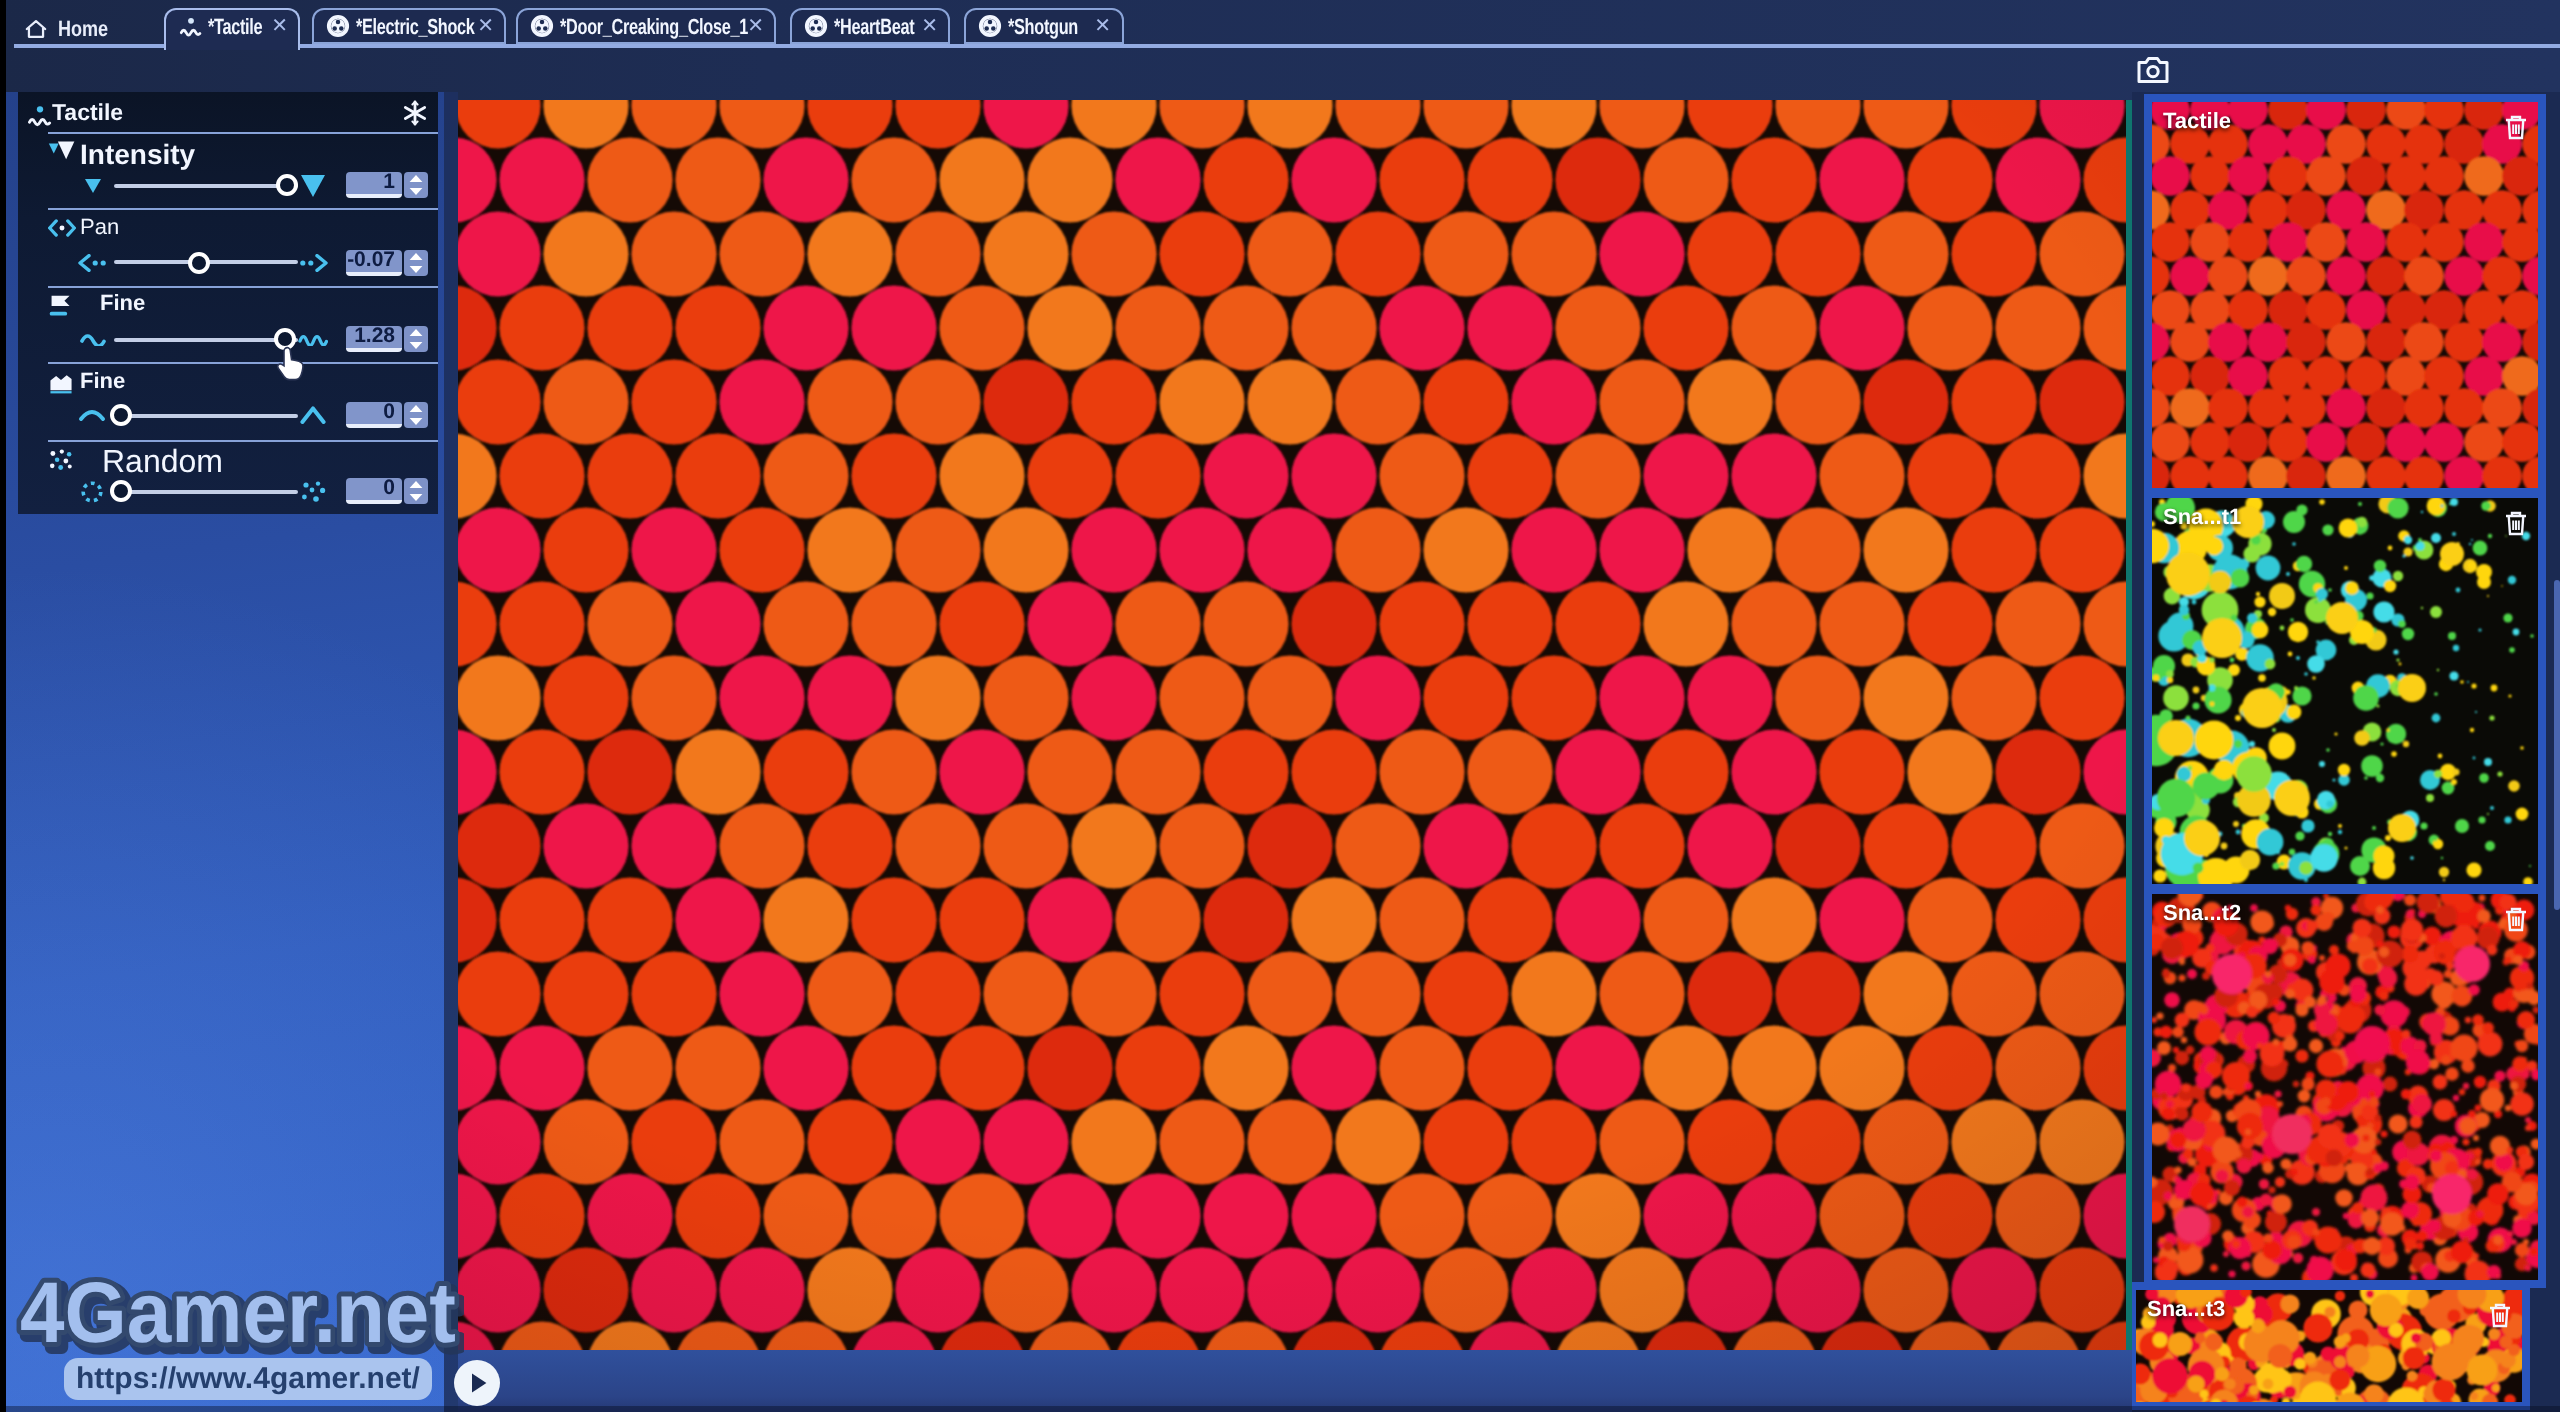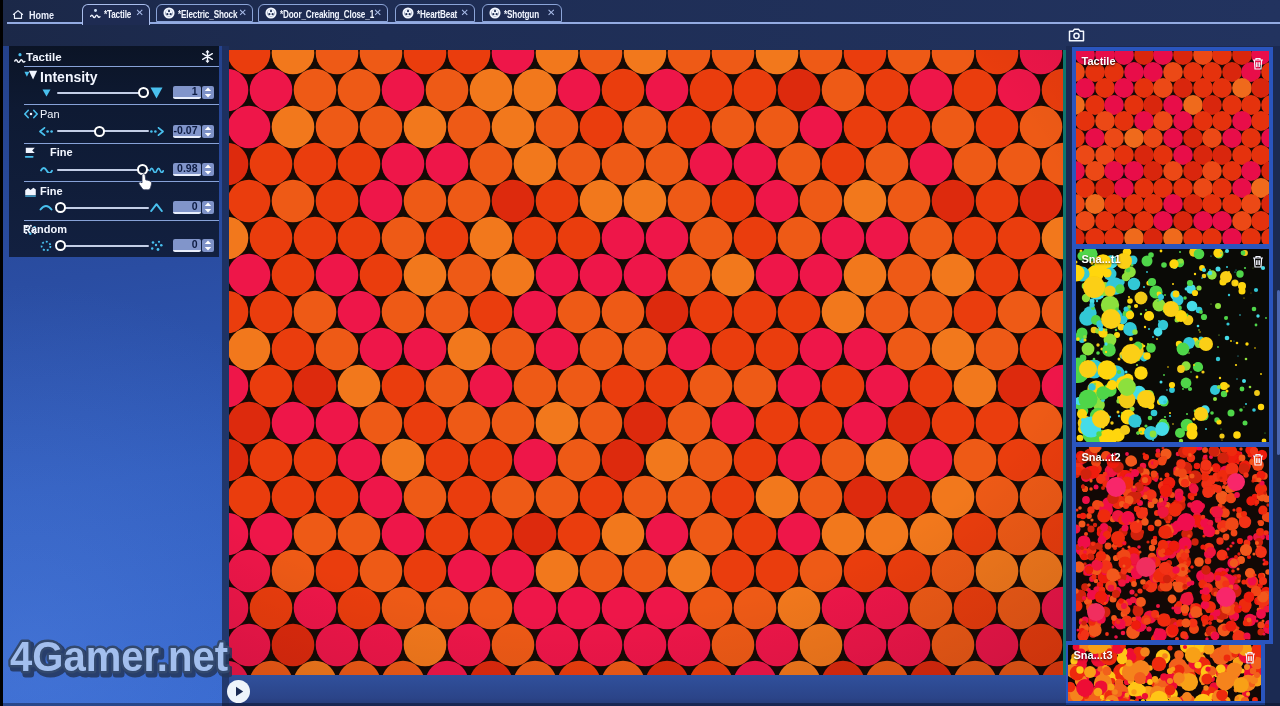--- a/index.html
+++ b/index.html
@@ -183,21 +183,21 @@
           <path d="M1 4.5 q2.8 -5 5.6 0 q2.8 5 5.4 0.2" fill="none" stroke="#49c0ee" stroke-width="1.8" stroke-linecap="round"></path>
         </svg>
       </div>
       <div style="position:absolute;left:48px;top:122.5px;width:91.5px;height:2px;background:#c3cee6;border-radius:1px"></div>
       <div style="position:absolute;left:139.5px;top:120.0px;width:15px;height:7px">
         <svg width="15" height="7" viewBox="0 0 15 7">
           <path d="M1 4.5 q1.7 -4.4 3.4 0 q1.7 4.4 3.4 0 q1.7 -4.4 3.4 0 q1.5 3.8 3 0.3" fill="none" stroke="#49c0ee" stroke-width="1.7" stroke-linecap="round"></path>
         </svg>
       </div>
       <div style="position:absolute;left:127.5px;top:118.0px;width:11px;height:11px;border:2.5px solid #fff;border-radius:50%;background:#0c1830;box-sizing:border-box"></div>
-      <div style="position:absolute;left:163.5px;top:117.0px;width:28px;height:13px;background:#8195ca;border-radius:2px;border-bottom:2px solid #e8eefb;font-size:10.5px;font-weight:bold;color:#0e1c42;text-align:right;line-height:11.5px;padding-right:3px;box-sizing:border-box">0.98</div>
+      <div style="position:absolute;left:163.5px;top:117.0px;width:28px;height:13px;background:#8195ca;border-radius:2px;border-bottom:2px solid #e8eefb;font-size:10.5px;font-weight:bold;color:#0e1c42;text-align:right;line-height:11.5px;padding-right:3px;box-sizing:border-box">1.28</div>
       <div style="position:absolute;left:193px;top:117.0px;width:12px;height:13px;background:#7e92c8;border-radius:2px">
         <svg width="12" height="13" viewBox="0 0 12 13">
           <path d="M6 1.5 L9.2 5 H2.8 Z" fill="#fff"></path>
           <path d="M6 11.5 L9.2 8 H2.8 Z" fill="#fff"></path>
         </svg>
       </div>
       <div style="position:absolute;left:15px;top:139.5px;width:15px;height:13px">
         <svg width="13" height="11" viewBox="0 0 16 13">
           <path d="M1.5 5 L5 2.2 L8 4.6 L11.5 1.8 L14.5 4 V11 H1.5 Z" fill="#f2f6ff"></path>
           <path d="M1.5 12.2 H14.5" stroke="#49c0ee" stroke-width="1.4"></path>
@@ -228,21 +228,21 @@
           <circle cx="3" cy="3" r="1.5" fill="#f2f6ff"></circle>
           <circle cx="8.5" cy="1.8" r="1.3" fill="#f2f6ff"></circle>
           <circle cx="13" cy="3.4" r="1.4" fill="#49c0ee"></circle>
           <circle cx="5.6" cy="6.8" r="1.4" fill="#49c0ee"></circle>
           <circle cx="11" cy="7.6" r="1.5" fill="#f2f6ff"></circle>
           <circle cx="2.6" cy="10.6" r="1.4" fill="#f2f6ff"></circle>
           <circle cx="7.8" cy="11.6" r="1.5" fill="#49c0ee"></circle>
           <circle cx="13.4" cy="11" r="1.2" fill="#f2f6ff"></circle>
         </svg>
       </div>
-      <div style="position:absolute;left:14px;top:177px;font-size:11px;font-weight:bold;color:#f2f6ff">Random</div>
+      <div style="position:absolute;left:42px;top:177px;font-size:16px;font-weight:normal;color:#f2f6ff">Random</div>
       <div style="position:absolute;left:31.0px;top:193.5px;width:12px;height:12px">
         <svg width="12" height="12" viewBox="0 0 12 12">
           <circle cx="6" cy="6" r="4.4" fill="none" stroke="#49c0ee" stroke-width="1.8" stroke-dasharray="1.9 2.1"></circle>
         </svg>
       </div>
       <div style="position:absolute;left:48px;top:198.5px;width:91.5px;height:2px;background:#c3cee6;border-radius:1px"></div>
       <div style="position:absolute;left:140.5px;top:193.5px;width:13px;height:12px">
         <svg width="13" height="12" viewBox="0 0 13 12">
           <circle cx="3" cy="2.5" r="1.3" fill="#49c0ee"></circle>
           <circle cx="9" cy="1.8" r="1.1" fill="#49c0ee"></circle>
@@ -2412,13 +2412,14 @@
             </svg>
           </div>
         </div>
       </div>
       <div style="position:absolute;left:211px;top:244px;width:2.5px;height:165px;background:#4a66b0;border-radius:2px"></div>
     </div>
 <svg width="224" height="48" viewBox="0 0 224 48" style="position:absolute;left:8px;top:632px;z-index:6">
       <text x="2" y="39" font-family="Liberation Sans,sans-serif" font-weight="bold" font-size="43" textLength="218" lengthAdjust="spacingAndGlyphs" fill="#24365a" stroke="#24365a" stroke-width="7" stroke-linejoin="round" transform="translate(2.5,2.5)" opacity="0.85">4Gamer.net</text>
       <text x="2" y="39" font-family="Liberation Sans,sans-serif" font-weight="bold" font-size="43" textLength="218" lengthAdjust="spacingAndGlyphs" paint-order="stroke" stroke="#33496e" stroke-width="5" stroke-linejoin="round" fill="#a3bfee">4Gamer.net</text>
     </svg>
+    <div style="position:absolute;left:32px;top:679px;width:184px;height:21px;z-index:6;background:#aac4ee;border-radius:7px;font-size:15px;font-weight:bold;color:#25406e;text-align:center;line-height:21px;letter-spacing:0px">https://www.4gamer.net/</div>
 <div style="position:absolute;left:0;top:703px;width:1280px;height:3px;background:rgba(5,10,28,0.4);z-index:50"></div>
 </div>
 </body></html>

